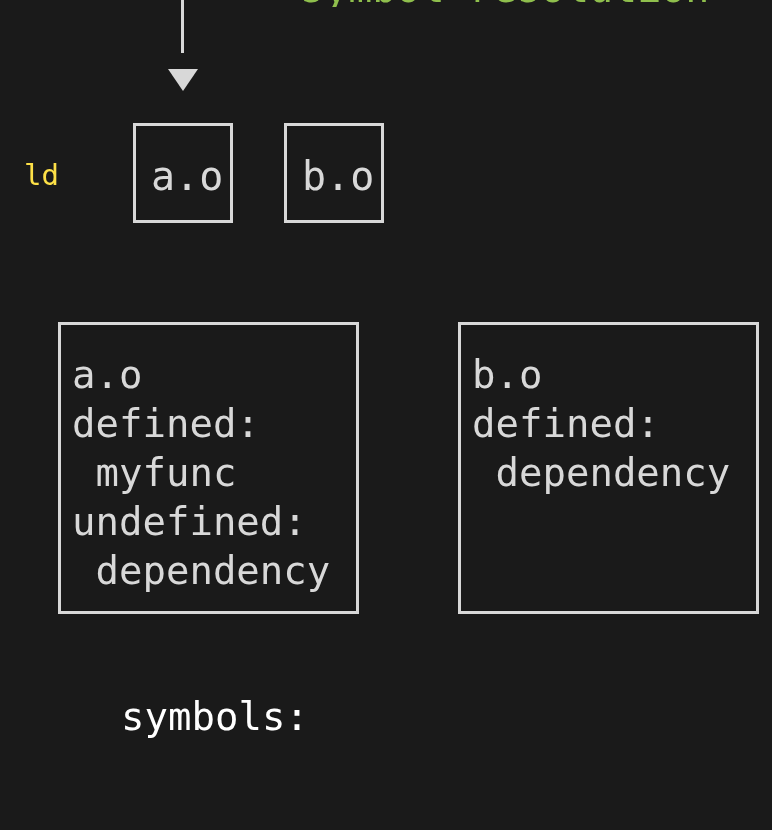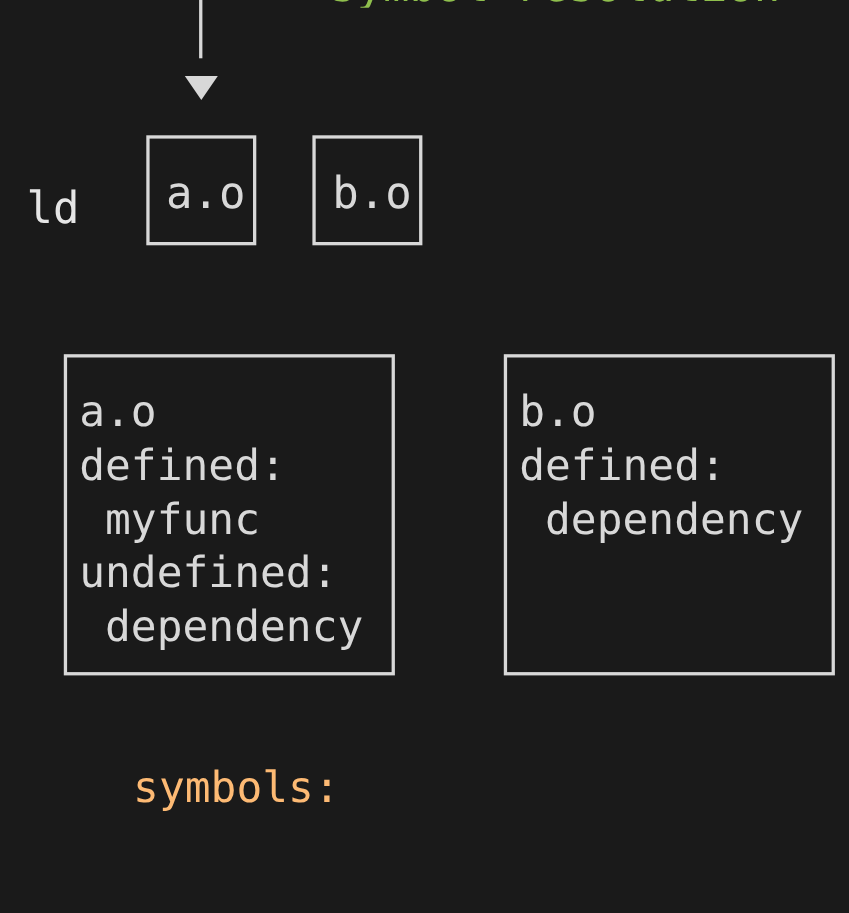--- a/index.html
+++ b/index.html
@@ -61,25 +61,25 @@
     height: 0;
     border-left: 15px solid transparent;
     border-right: 15px solid transparent;
     border-top: 22px solid #d8d8d8;
   }
 
   
   .stage-label {
     position: absolute;
     left: 24px;
-    top: 167px;
-    font-size: 40px;
+    top: 152px;
+    font-size: 29px;
     line-height: 46px;
     white-space: pre;
-    color: #e5e5e5;
+    color: #fde047;
   }
 
   
   .objbox {
     position: absolute;
     top: 123px;
     width: 100px;
     height: 100px;
     border: 3px solid #d8d8d8;
     box-sizing: border-box;
@@ -119,21 +119,21 @@
   }
 
   
   .caption {
     position: absolute;
     left: 121px;
     top: 692px;
     font-size: 39px;
     line-height: 49px;
     white-space: pre;
-    color: #fdba74;
+    color: #ffffff;
   }
 </style>
 </head>
 <body>
 
 <div id="stage">
 
   <div class="clip-top">
     <div class="green-text">symbol resolution</div>
   </div>

